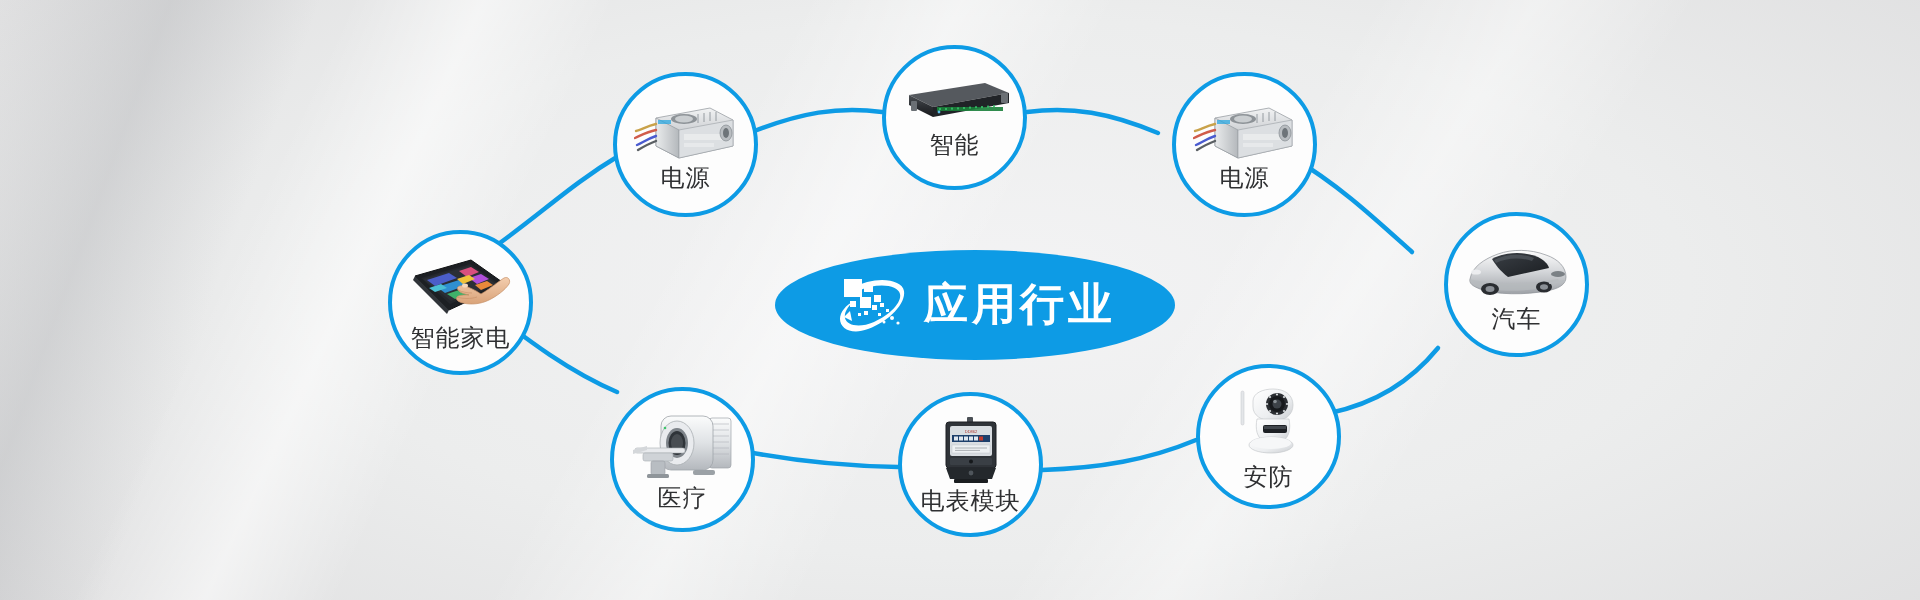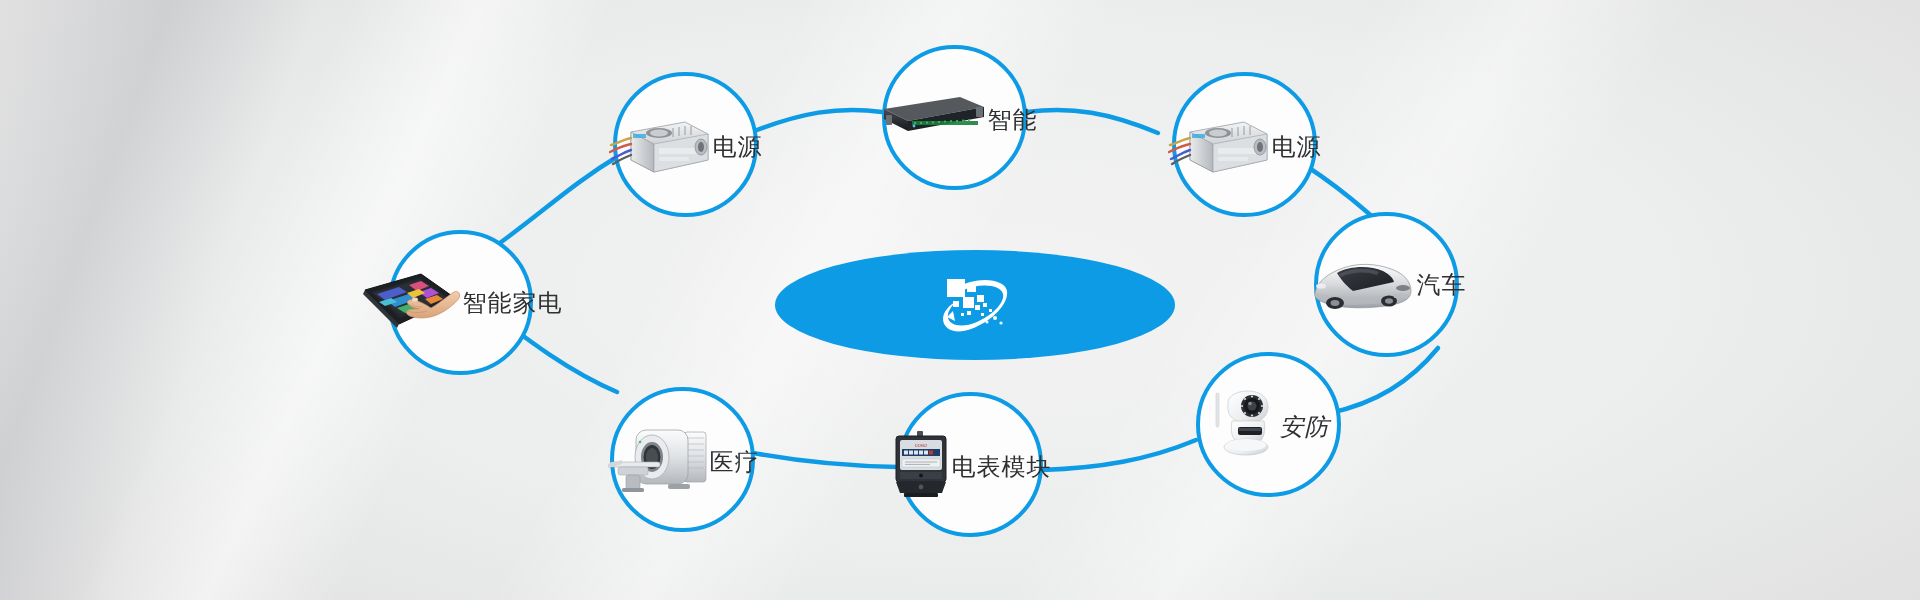--- a/index.html
+++ b/index.html
@@ -16,21 +16,21 @@
       linear-gradient(118deg, rgba(255,255,255,0) 0%, rgba(255,255,255,0) 36%, rgba(255,255,255,.45) 43%, rgba(255,255,255,0) 50%, rgba(255,255,255,0) 100%),
       linear-gradient(122deg, rgba(255,255,255,0) 0%, rgba(255,255,255,0) 60%, rgba(255,255,255,.40) 67%, rgba(255,255,255,0) 74%, rgba(255,255,255,0) 100%),
       linear-gradient(110deg, rgba(160,162,166,0) 0%, rgba(160,162,166,.30) 8%, rgba(160,162,166,0) 15%, rgba(160,162,166,0) 100%),
       radial-gradient(120% 150% at 52% 48%, #f3f3f4 0%, #eceded 30%, #dededf 58%, #c9cacc 82%, #bfc0c3 100%);
   }
   #links{position:absolute;inset:0;width:1920px;height:600px;}
   .link{fill:none;stroke:#0d9be5;stroke-width:4.5;stroke-linecap:round;}
 
   .node{position:absolute;border-radius:50%;background:#fdfdfd;
         border:4.5px solid #0d9be5;box-sizing:border-box;
-        display:flex;flex-direction:row;align-items:center;
+        display:flex;flex-direction:column;align-items:center;
         justify-content:center;z-index:5;}
   .node .art{position:relative;}
   .node .lbl{color:#2f3032;font-size:24px;letter-spacing:1px;line-height:1;
              white-space:nowrap;margin-top:4px;}
 
   
   #badge{
     position:absolute;left:775px;top:250px;width:400px;height:110px;
     background:#0d9be5;border-radius:200px/55px;z-index:6;
     display:flex;align-items:center;justify-content:center;gap:14px;
@@ -173,21 +173,21 @@
           <path d="M22,36 C13,39 8,43 3,45" stroke="#4a5bd0"></path>
           <path d="M22,41 C14,44 9,47 4,50" stroke="#5a5f63"></path>
         </g>
         <ellipse cx="92" cy="33" rx="6" ry="8" fill="#b9bdc1" stroke="#8d9398" stroke-width=".8"></ellipse>
         <ellipse cx="92" cy="33" rx="3" ry="5" fill="#6e7479"></ellipse>
       </svg>
     </div>
     <div class="lbl">电源</div>
   </div>
 
-  <div class="node" style="left:1314px;top:212px;width:145px;height:145px;font-family:Liberation Mono, monospace;">
+  <div class="node" style="left:1444px;top:212px;width:145px;height:145px;">
     <div class="art car">
       <svg viewBox="0 0 110 64" width="110" height="64">
         <defs>
           <linearGradient id="carBody" x1="0" y1="0" x2="0" y2="1">
             <stop offset="0" stop-color="#fdfdfd"></stop>
               <stop offset=".45" stop-color="#d8dadd"></stop>
             <stop offset="1" stop-color="#9ea2a7"></stop>
           </linearGradient>
           <linearGradient id="glass" x1="0" y1="0" x2="1" y2="1">
             <stop offset="0" stop-color="#3a3f45"></stop>
@@ -204,21 +204,21 @@
         <ellipse cx="82" cy="48" rx="8" ry="5.5" fill="#2a2d31"></ellipse>
         <ellipse cx="82" cy="48" rx="4" ry="2.8" fill="#8b9096"></ellipse>
         <ellipse cx="96" cy="35" rx="7" ry="3" fill="#6d7378" opacity=".85"></ellipse>
         <ellipse cx="14" cy="33" rx="5" ry="2.6" fill="#eef0f2" opacity=".9"></ellipse>
         <path d="M88,44 L102,42" stroke="#b9bdc1" stroke-width="2" stroke-linecap="round"></path>
       </svg>
     </div>
     <div class="lbl">汽车</div>
   </div>
 
-  <div class="node" style="left:1196px;top:352px;width:145px;height:145px;font-style:italic;">
+  <div class="node" style="left:1196px;top:364px;width:145px;height:145px;">
     <div class="art cam">
       <svg viewBox="0 0 72 76" width="72" height="76">
         <defs>
           <linearGradient id="wht" x1="0" y1="0" x2="1" y2="1">
             <stop offset="0" stop-color="#ffffff"></stop>
               <stop offset=".6" stop-color="#eceef0"></stop>
             <stop offset="1" stop-color="#c9ccd0"></stop>
           </linearGradient>
         </defs>
         <rect x="8" y="6" width="3" height="34" rx="1.5" fill="#e4e6e9" stroke="#c2c5c9" stroke-width=".5"></rect>
@@ -369,15 +369,16 @@
           <circle cx="58" cy="49" r="2"></circle>
           <circle cx="64" cy="54" r="1.6"></circle>
           <circle cx="50" cy="53" r="1.5"></circle>
         </g>
         <path d="M18,20 C40,6 68,10 70,22 C72,34 56,52 34,60 C18,66 6,60 6,50
                  C6,43 12,36 20,32 C13,38 10,44 11,49 C13,57 26,59 40,53
                  C56,46 68,33 66,25 C64,16 44,13 24,22 Z" fill="#ffffff"></path>
         <path d="M10,48 L16,42 L18,52 Z" fill="#ffffff"></path>
       </svg>
     </div>
+    <div class="btxt">应用行业</div>
   </div>
 
 </div>
 
 </body></html>

